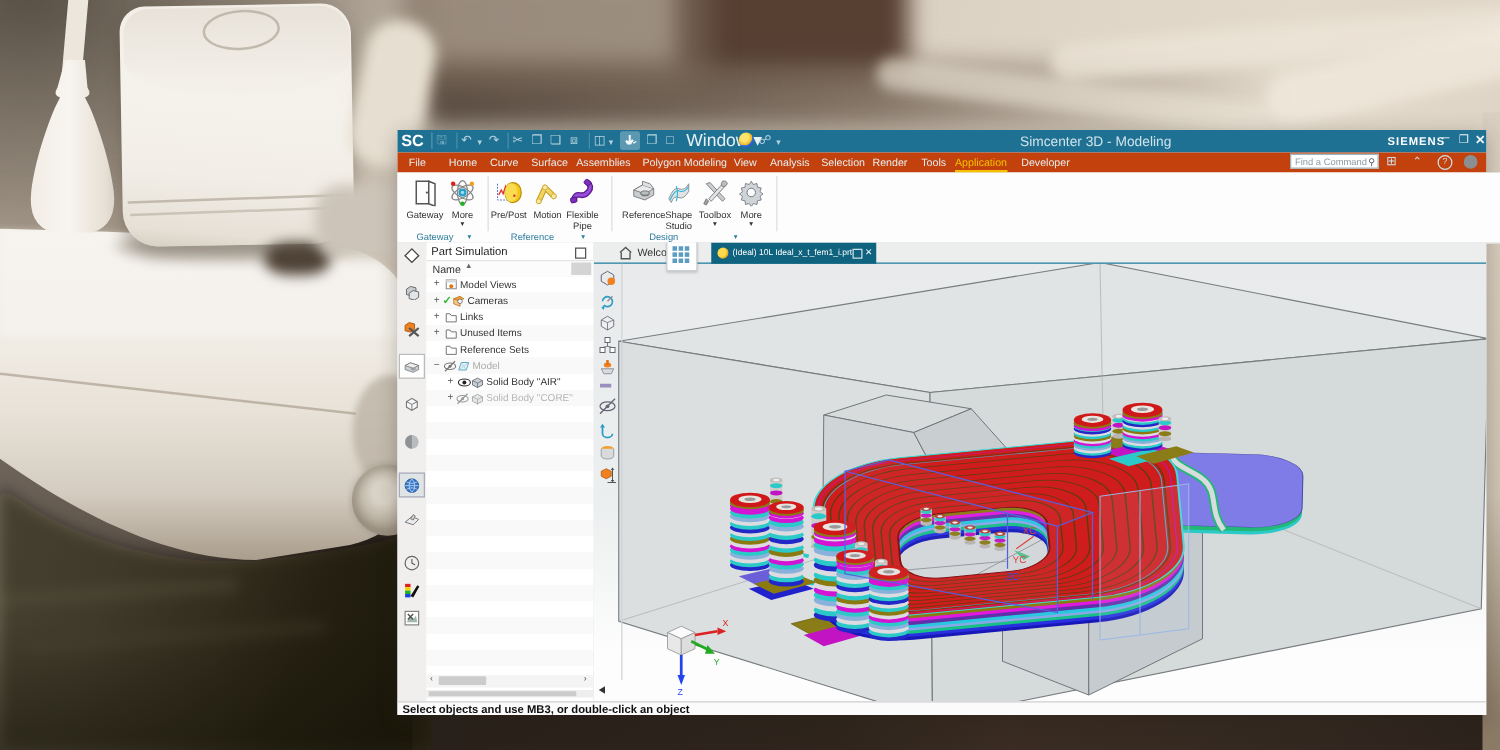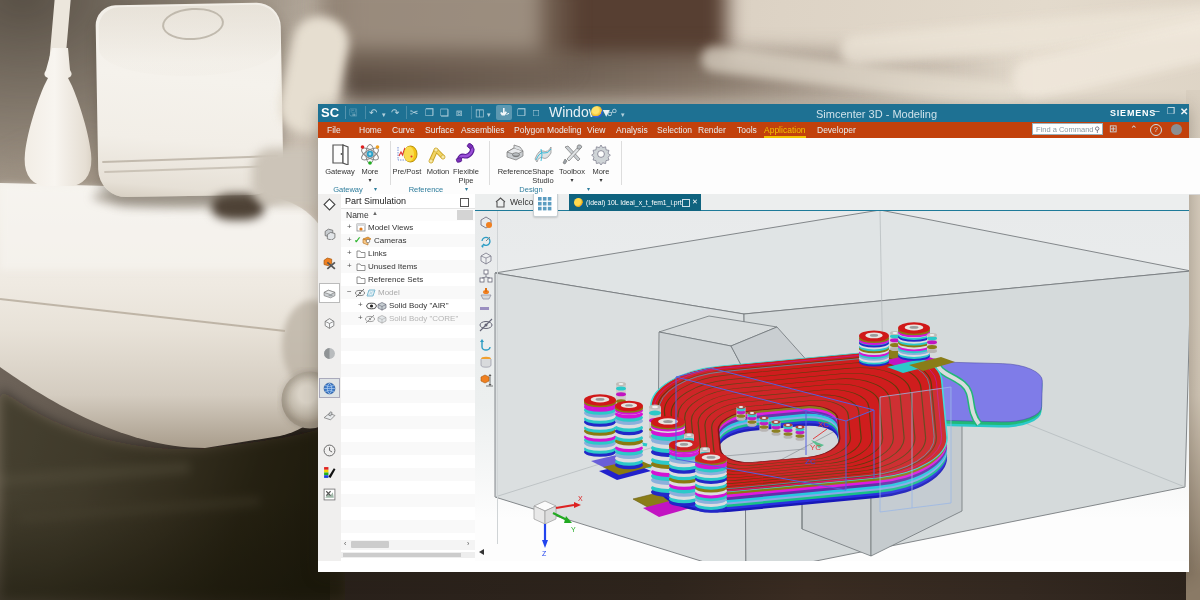--- a/index.html
+++ b/index.html
@@ -835,13 +835,14 @@
           <path d="M2 4 v6 a5 2.2 0 0 0 10 0 v-6" fill="#d8dadc" stroke="#889" stroke-width=".6"></path>
         </svg>
       <svg class="vic" style="top:162px;" viewBox="0 0 14 14">
           <path d="M2 4 l4-2 4 2 v4 l-4 2 -4-2 z" fill="#f08020" stroke="#a85a10" stroke-width=".6"></path>
           <path d="M11 3 v8 M7 13 h7" stroke="#555" stroke-width=".8"></path>
           <path d="M11 1 l-1.5 2 h3 z M11 13 l-1.5-2 h3 z" fill="#555"></path>
         </svg>
     </div>
 
   </div>
+  <div id="status" class="abs" style="left:0;top:457px;width:871px;height:11px;background:#fbfbfb;border-top:1px solid #d0d0d0;font-size:9px;font-weight:bold;color:#111;line-height:10px;padding-left:4px;box-sizing:border-box;">Select objects and use MB3, or double-click an object</div>
 </div>
 
 </body></html>

